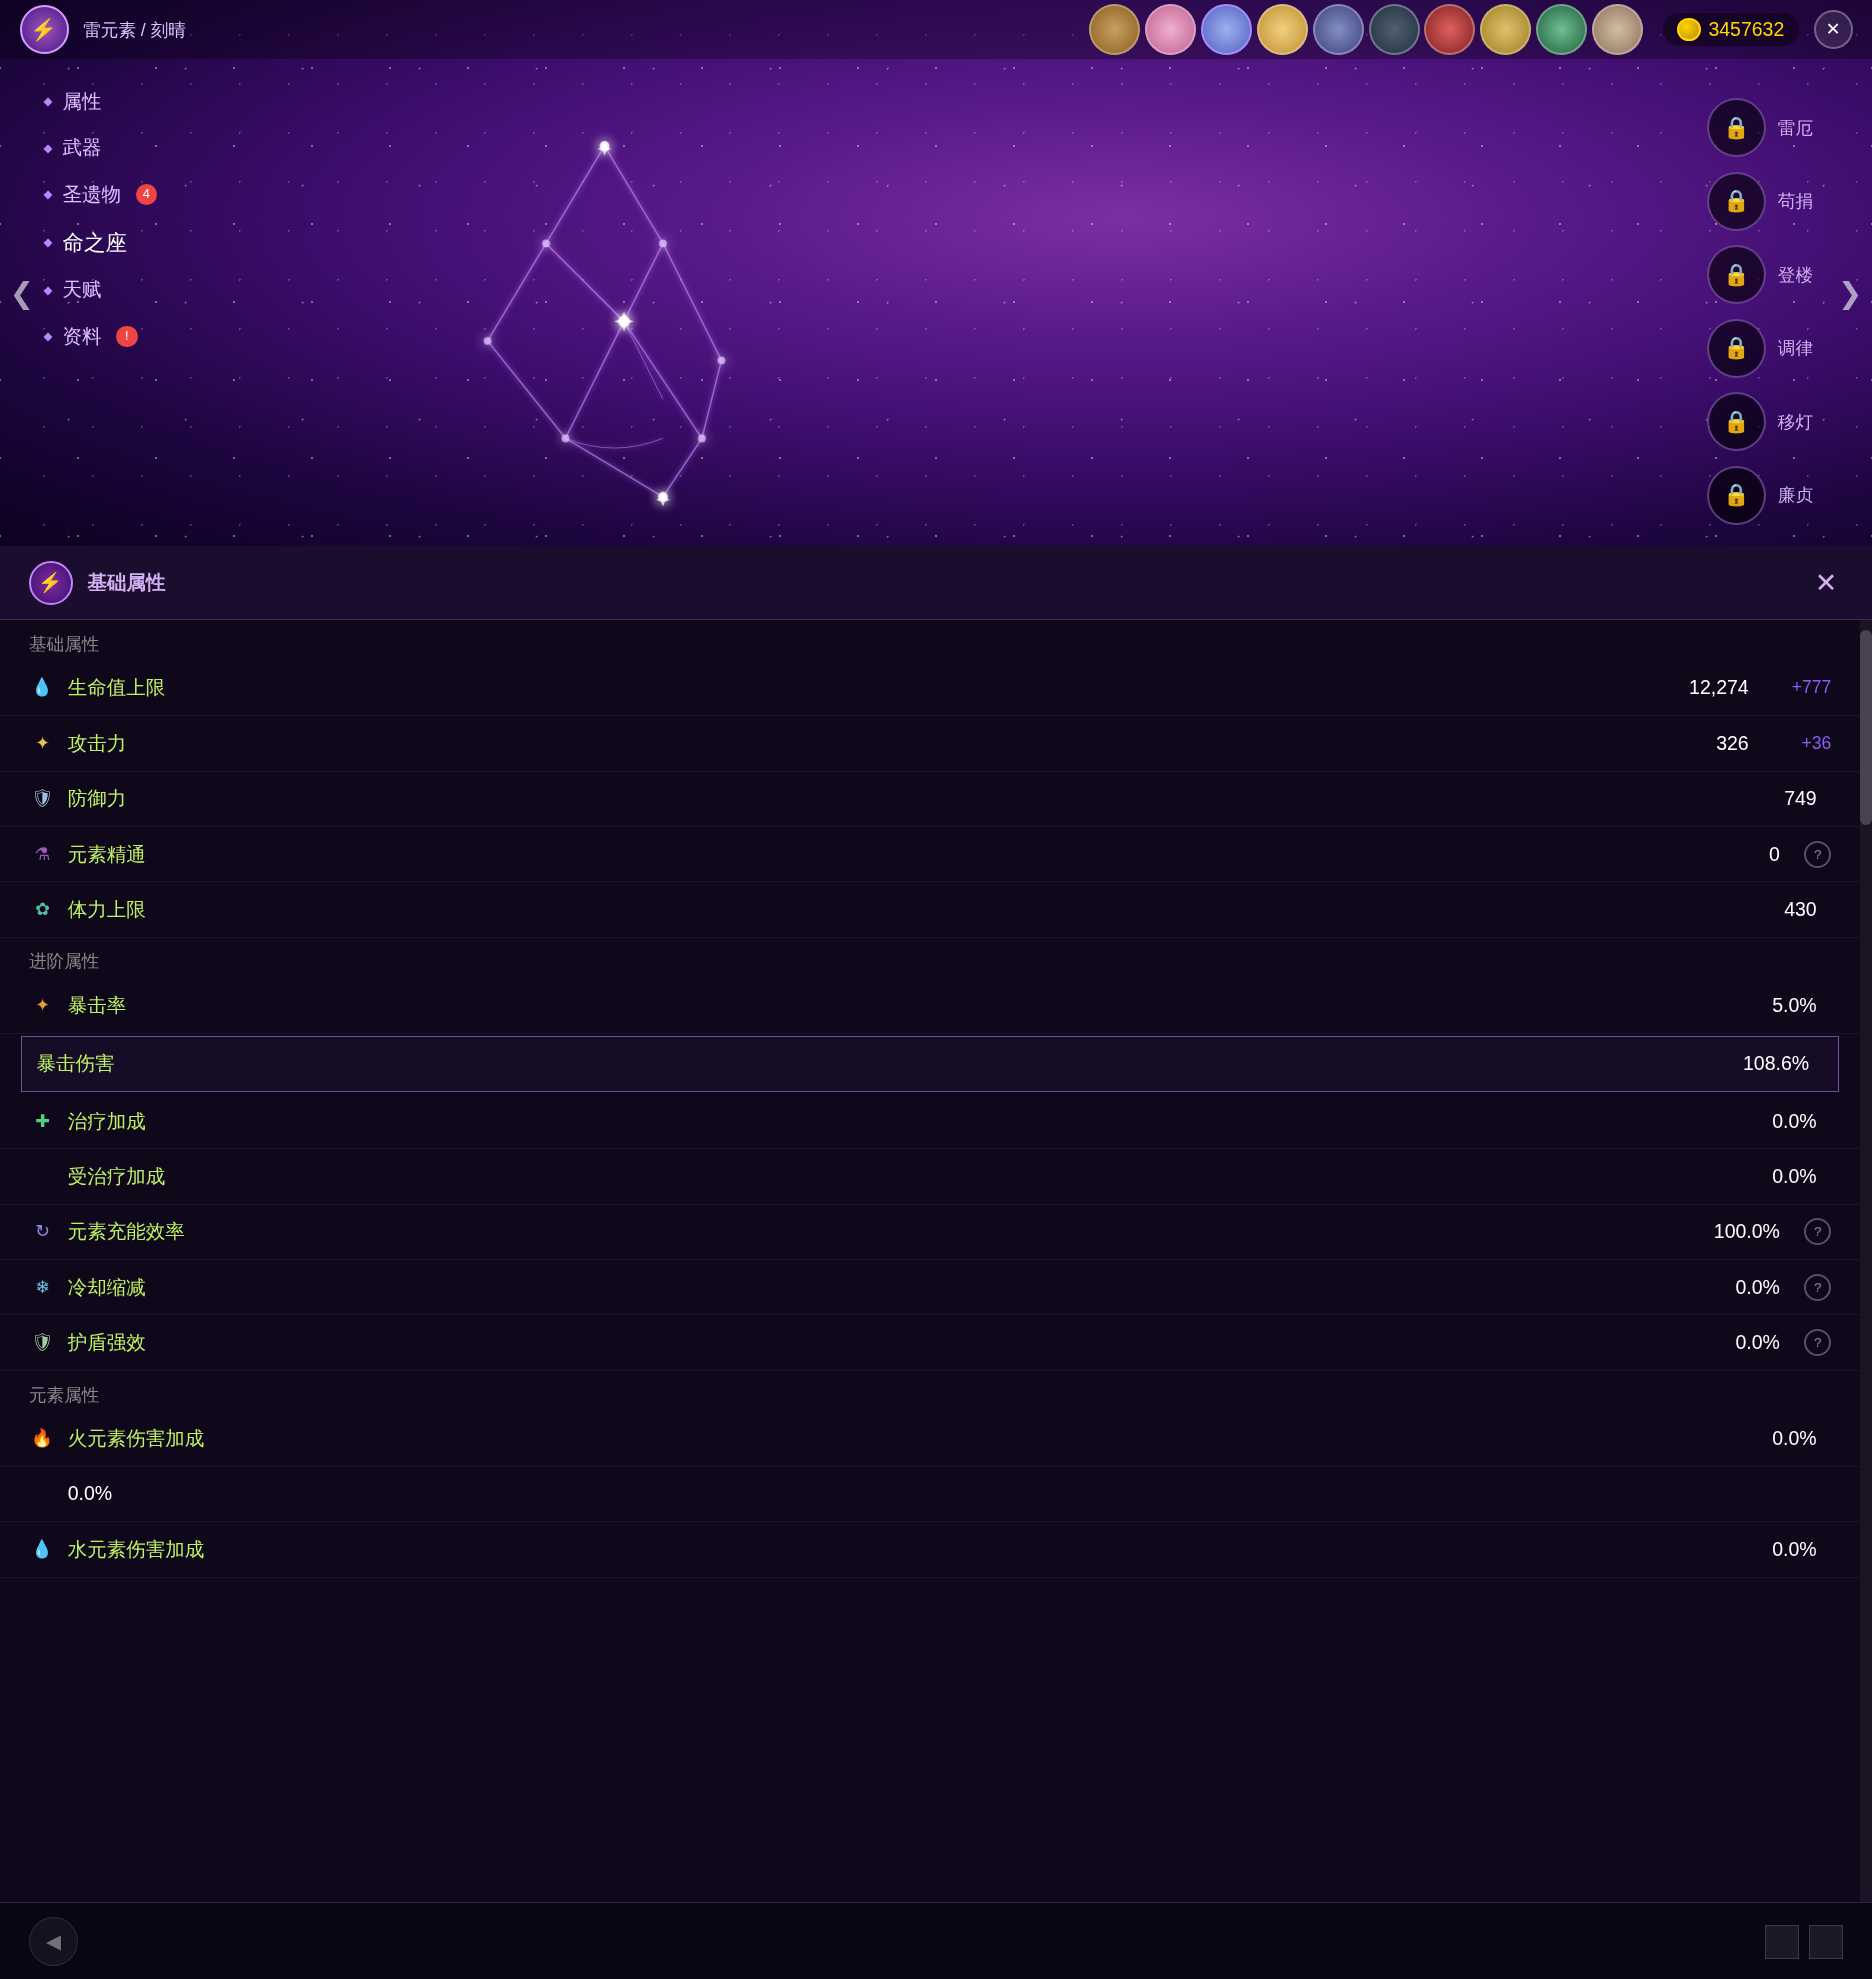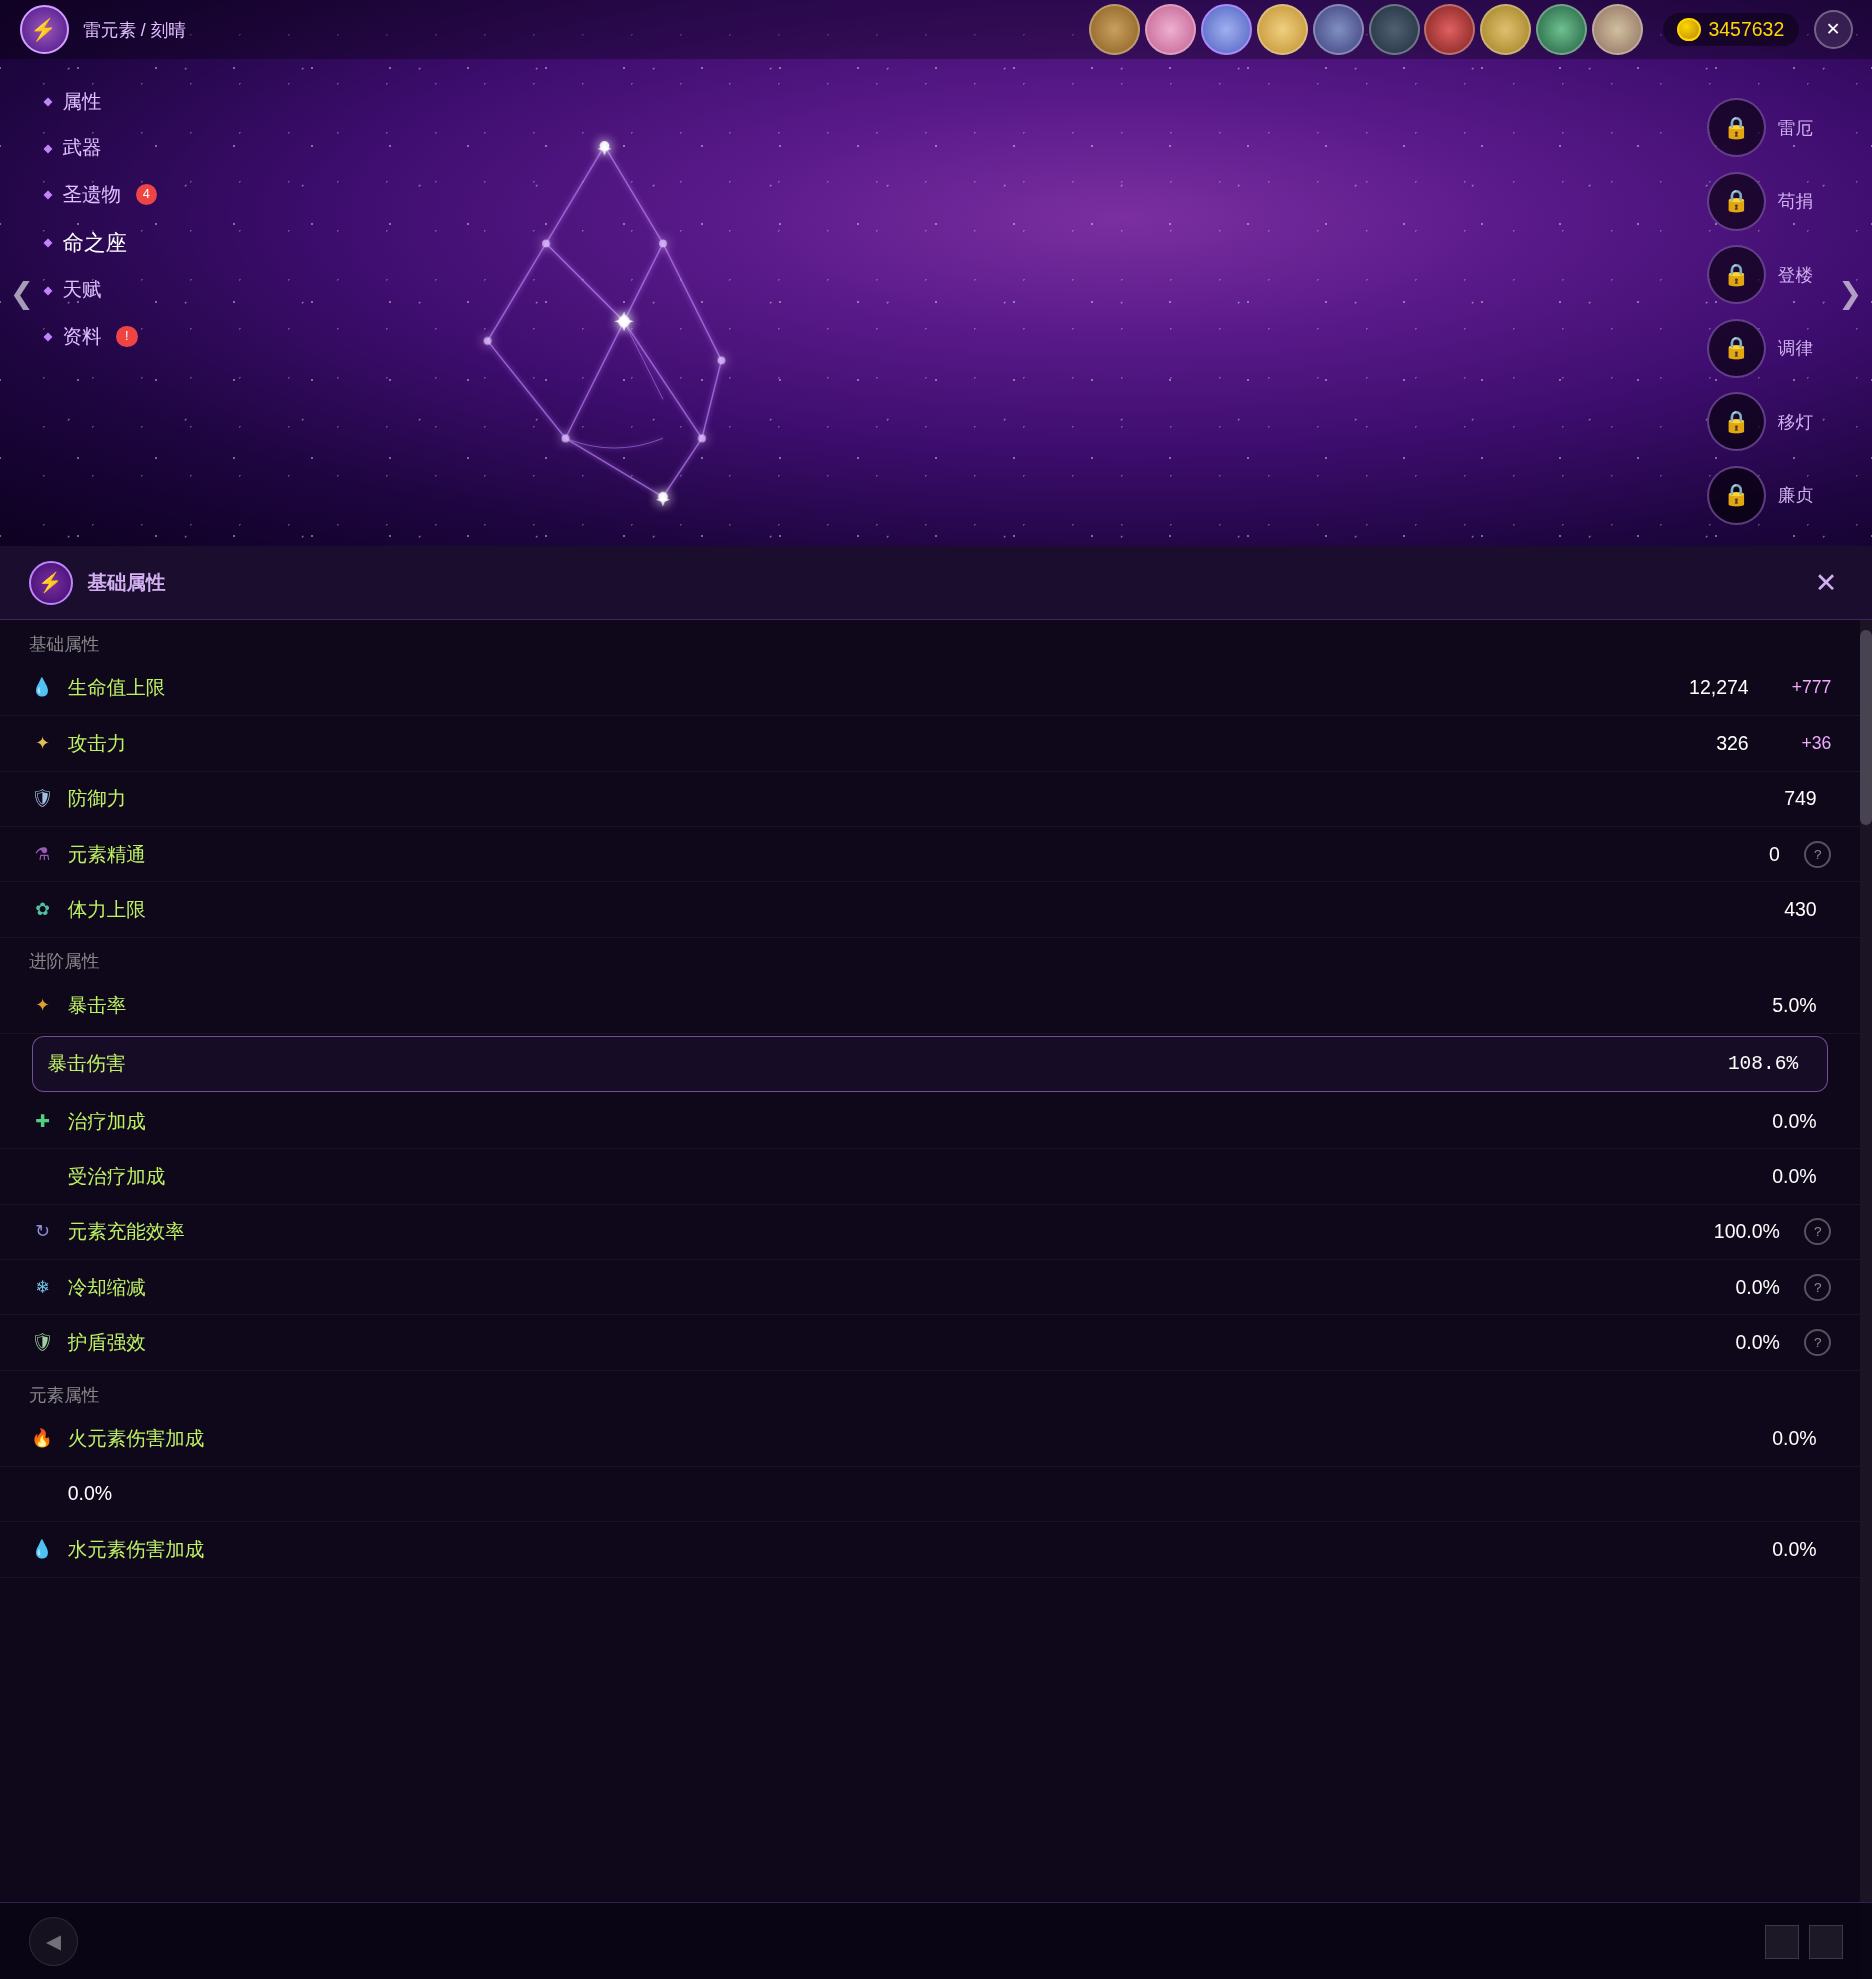--- a/index.html
+++ b/index.html
@@ -327,24 +327,23 @@
       display: flex;
       align-items: center;
       padding: 13.7px 29px;
       border-bottom: 1px solid rgba(255,255,255,0.05);
       min-height: 54px;
     }
 
     .stat-row.highlighted {
       border: 1px solid rgba(200,150,255,0.5);
       background: rgba(100,50,150,0.1);
-      margin: 2px 32px;
-      border-radius: 12px;
+      margin: 2px 21px;
+      border-radius: 0;
       padding: 13.7px 14.6px;
-      font-family: Liberation Mono, monospace;
     }
 
     .stat-icon {
       width: 27px;
       height: 27px;
       margin-right: 11.7px;
       display: flex;
       align-items: center;
       justify-content: center;
       color: #c084fc;
@@ -364,21 +363,21 @@
       margin-right: 14.6px;
     }
 
     .stat-bonus {
       font-size: 17.6px;
       min-width: 68px;
       text-align: right;
     }
 
     .stat-bonus.positive {
-      color: #f0abfc;
+      color: #8b5cf6;
     }
 
     .stat-help {
       width: 27px;
       height: 27px;
       border-radius: 50%;
       border: 2px solid rgba(255,255,255,0.3);
       display: flex;
       align-items: center;
       justify-content: center;

